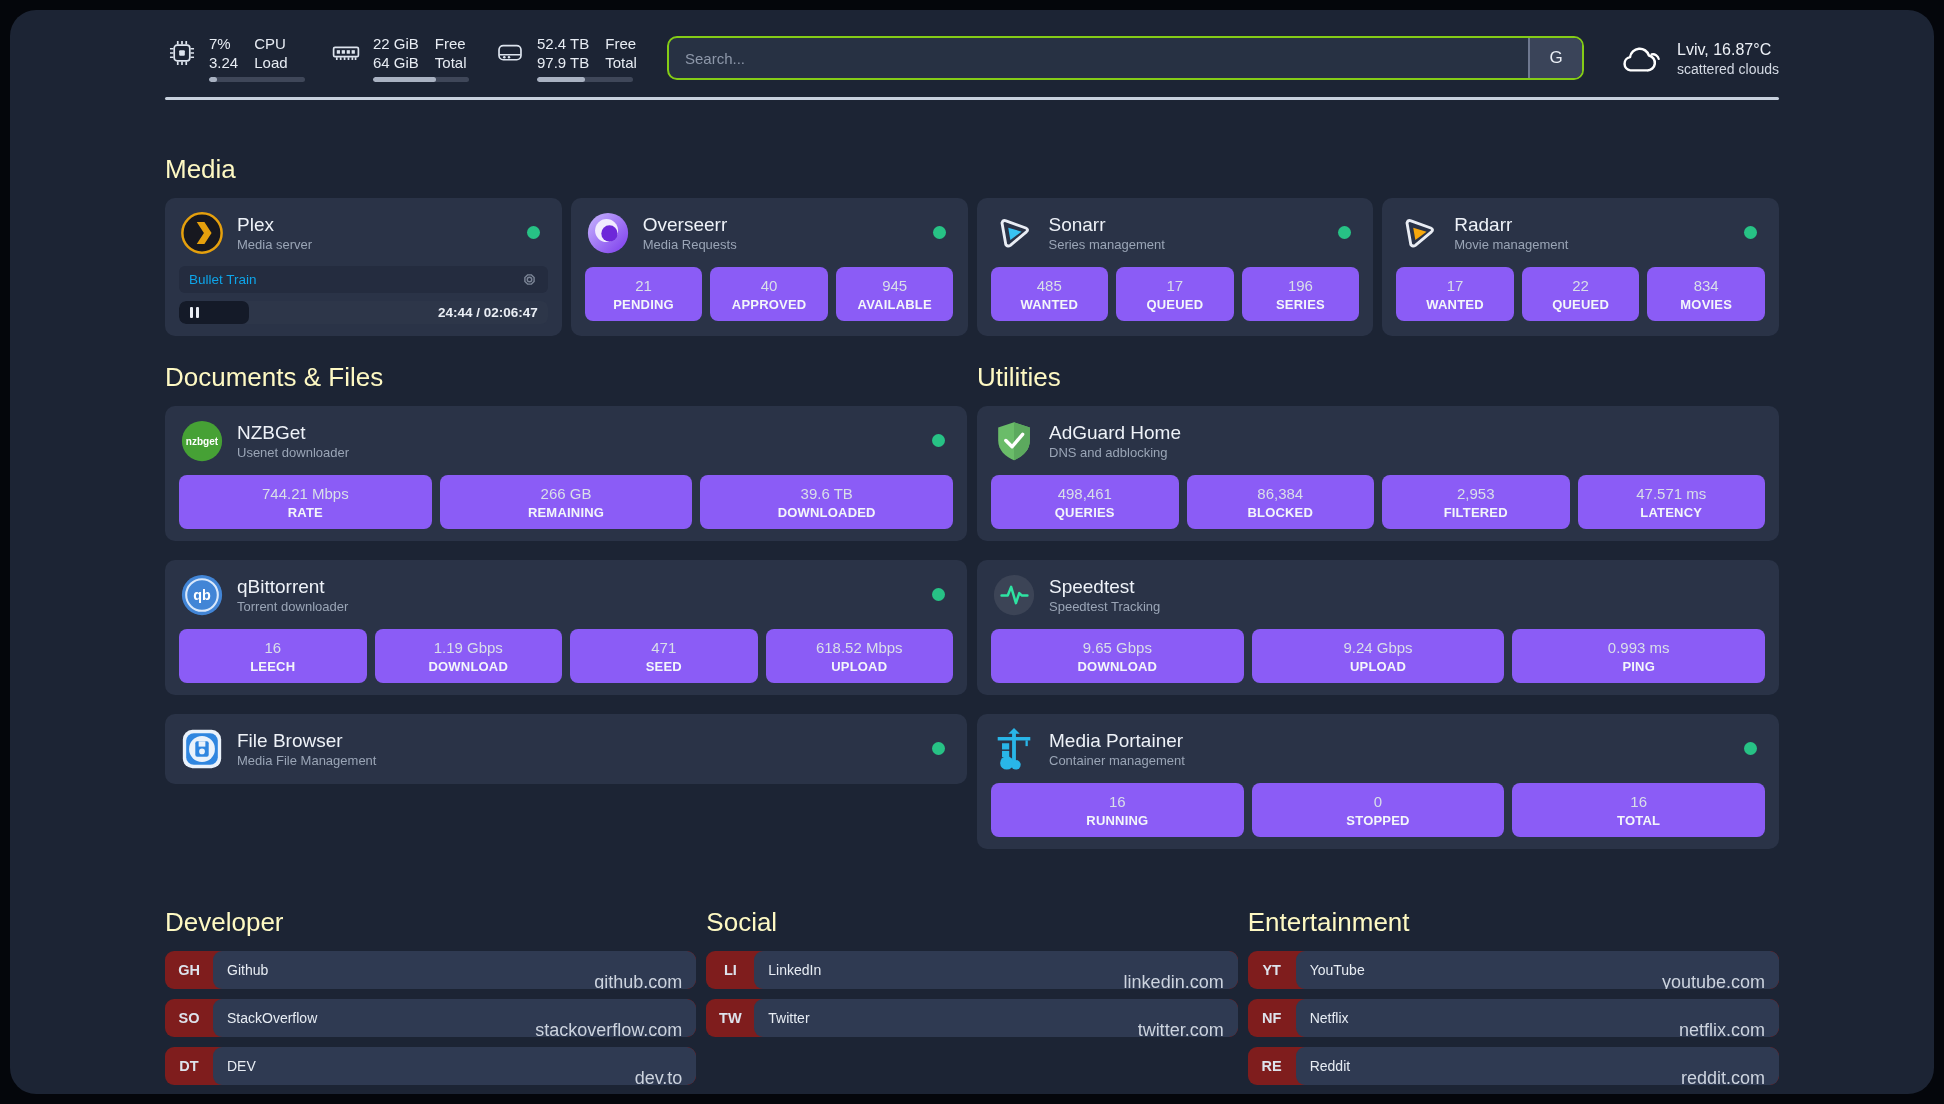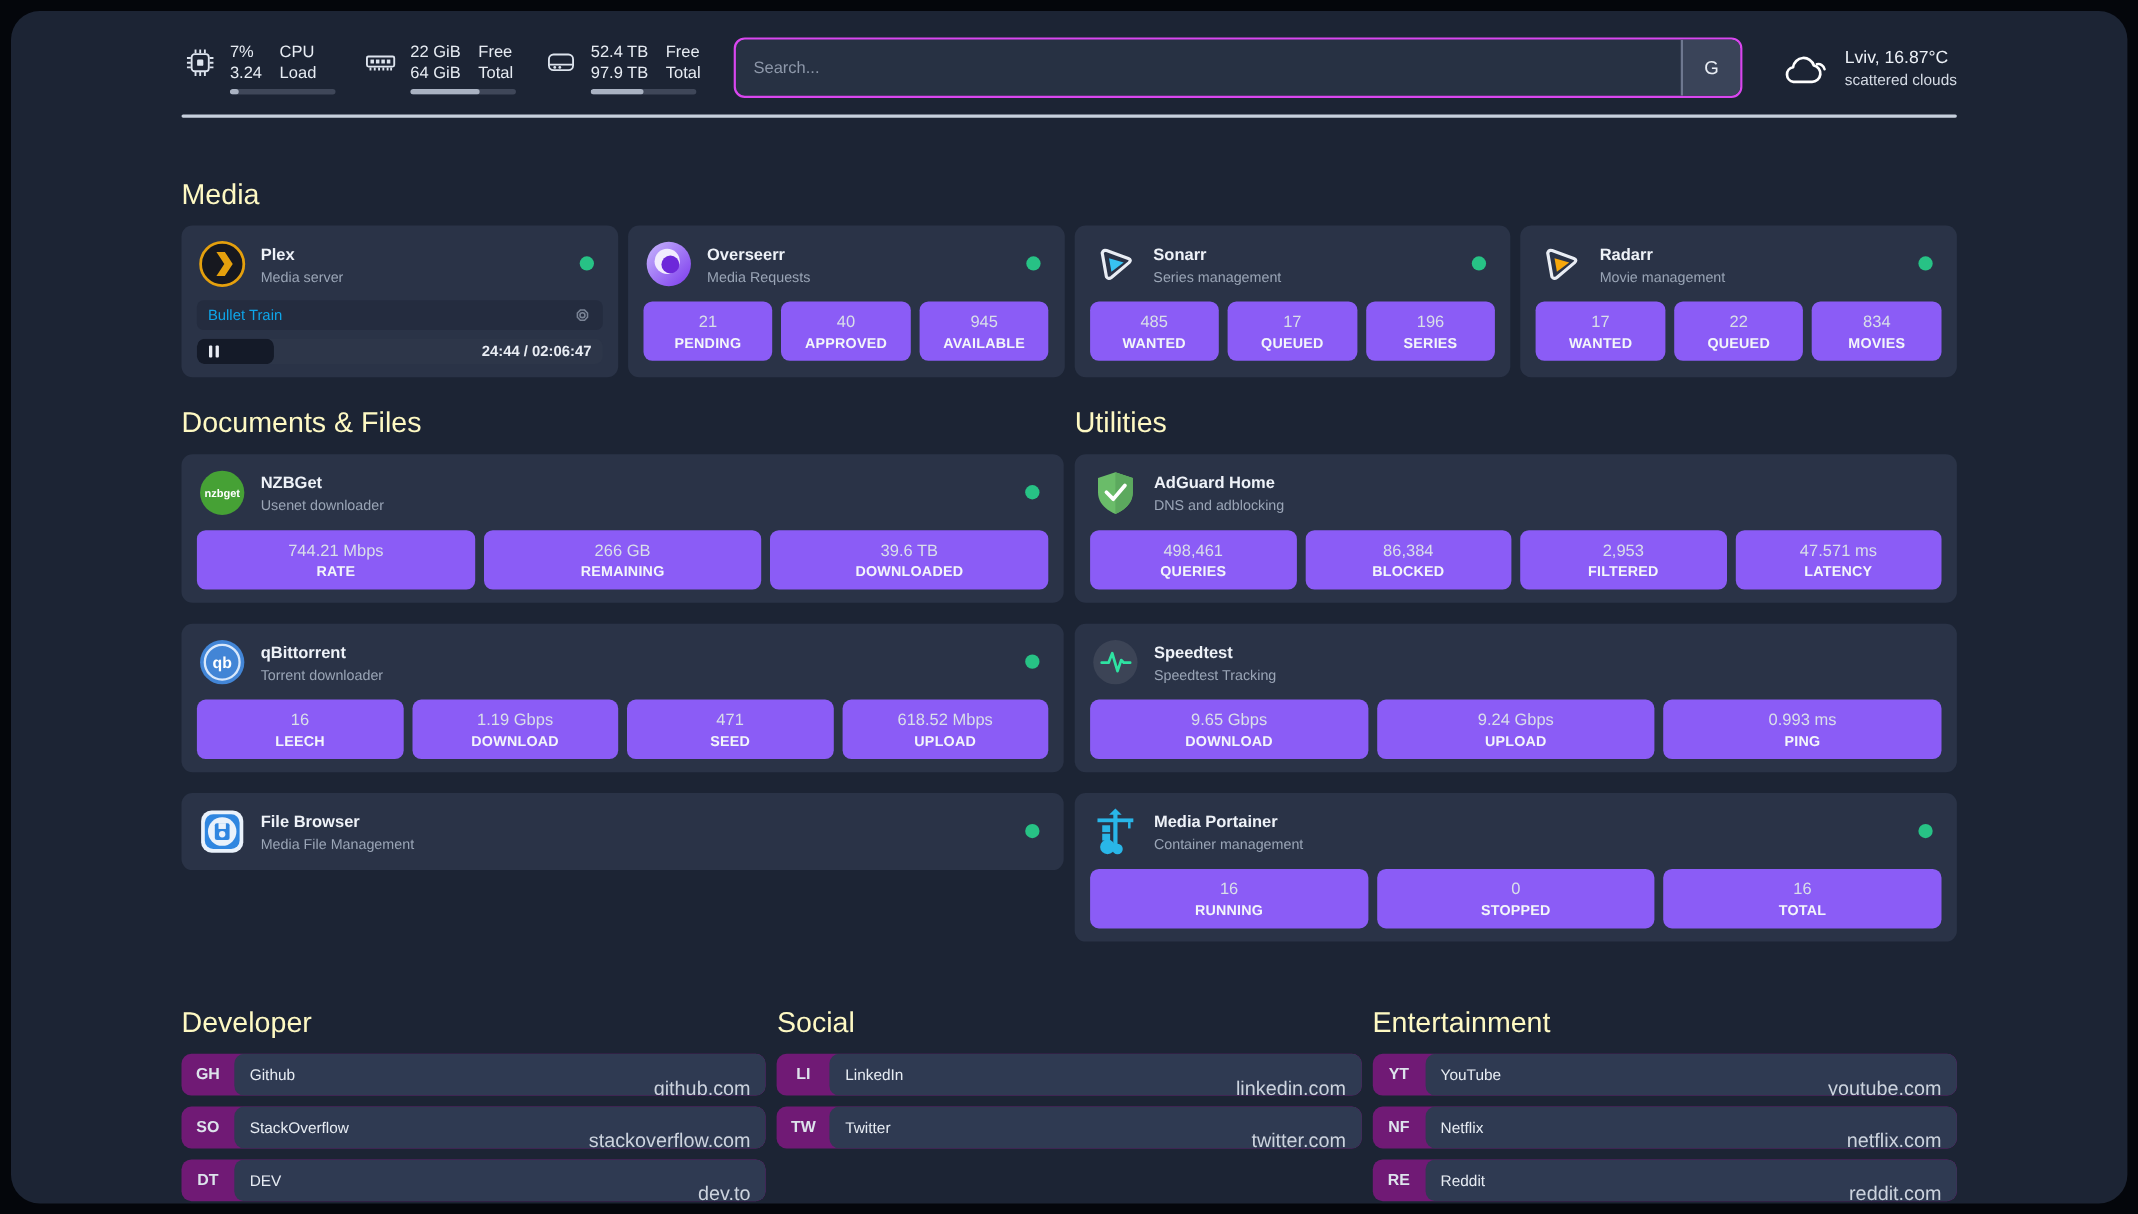--- a/index.html
+++ b/index.html
@@ -12,21 +12,21 @@
   .metrics { display:flex; gap:24px; }
   .metric { display:flex; flex-direction:column; }
   .metric-top { display:flex; align-items:center; gap:10px; }
   .metric-icon { width:34px; height:34px; flex:none; }
   .metric-icon svg { width:100%; height:100%; }
   .metric-cols { display:flex; gap:16px; }
   .metric-col { display:flex; flex-direction:column; font-size:15px; line-height:19px; color:#e7ecf3; }
   .metric-bar { margin-left:44px; margin-top:5px; width:96px; height:5px; border-radius:3px; background:#3f4759; overflow:hidden; }
   .metric-fill { height:100%; border-radius:3px; background:#a9b2c2; }
 
-  .searchbar { flex:1; margin-left:30px; margin-right:34px; height:55px; border:2px solid #d946ef; border-radius:10px; background:#273143; display:flex; overflow:hidden; }
+  .searchbar { flex:1; margin-left:30px; margin-right:34px; height:44px; border:2px solid #84cc16; border-radius:10px; background:#273143; display:flex; overflow:hidden; }
   .searchbar input { flex:1; height:100%; background:transparent; border:none; outline:none; padding:0 16px; font-size:15px; color:#d4dae4; font-family:inherit; }
   .searchbar input::placeholder { color:#8d97a9; }
   .search-go { width:54px; height:100%; background:#3a4459; border:none; border-left:2px solid #6e7890; color:#e9eef5; font-size:17px; cursor:pointer; display:flex; align-items:center; justify-content:center; font-family:inherit; }
 
   .weather { display:flex; align-items:center; gap:13px; flex:none; }
   .weather-icon { width:46px; height:40px; }
   .weather-icon svg { width:100%; height:100%; }
   .weather-line1 { font-size:16px; color:#edf1f7; line-height:21px; }
   .weather-line2 { font-size:14px; color:#d4dae4; line-height:18px; }
 
@@ -34,21 +34,21 @@
 
   
   .section-title { font-size:26px; font-weight:500; color:#fef9c3; }
   .media-block { margin-top:54px; }
   .media-grid { display:grid; grid-template-columns:repeat(4,1fr); gap:9px; margin-top:13px; }
 
   .card { background:#2a3347; border-radius:10px; padding:12px 14px; position:relative; min-height:68px; }
   .app-head { display:flex; align-items:center; gap:12px; }
   .app-icon { width:46px; height:46px; flex:none; }
   .app-icon svg { width:100%; height:100%; display:block; }
-  .app-name { font-size:15px; font-weight:700; color:#eef2f8; line-height:21px; }
+  .app-name { font-size:19px; font-weight:400; color:#eef2f8; line-height:21px; }
   .app-desc { font-size:13px; color:#9aa5b6; margin-top:2px; }
   .status-dot { position:absolute; top:28px; right:22px; width:13px; height:13px; border-radius:50%; background:#27c285; }
 
   .stat-row { display:flex; gap:8px; margin-top:11px; }
   .stat { flex:1; background:#8b5cf6; border-radius:8px; height:54px; display:flex; flex-direction:column; align-items:center; justify-content:center; gap:3px; }
   .stat-value { font-size:15px; color:#d9dfe9; }
   .stat-label { font-size:13px; font-weight:700; color:#f3f6fa; letter-spacing:.2px; }
 
   
   .session-title-bar { margin-top:10px; background:#242c3f; border-radius:6px; height:27px; display:flex; align-items:center; padding:0 10px; font-size:13.5px; color:#0ea5e9; }
@@ -60,21 +60,21 @@
   .pause-icon i { display:block; width:3px; height:11px; background:#e9edf4; border-radius:1px; }
   .session-time { margin-left:auto; padding-right:10px; font-size:13.5px; font-weight:700; color:#e9edf4; position:relative; }
 
   
   .cols { display:grid; grid-template-columns:1fr 1fr; gap:10px; margin-top:26px; }
   .col-stack { display:flex; flex-direction:column; gap:19px; margin-top:13px; }
 
   
   .bookmarks { display:grid; grid-template-columns:repeat(3,1fr); gap:10px; margin-top:58px; }
   .bm-list { display:flex; flex-direction:column; gap:10px; margin-top:13px; }
-  .bm-row { display:flex; align-items:stretch; background:#701a75; border-radius:9px; height:38px; overflow:hidden; cursor:pointer; }
+  .bm-row { display:flex; align-items:stretch; background:#7f1d1d; border-radius:9px; height:38px; overflow:hidden; cursor:pointer; }
   .bm-abbr { width:48px; display:flex; align-items:center; justify-content:center; font-size:14.5px; font-weight:600; color:#dde3ec; flex:none; }
   .bm-main { flex:1; background:#2f3a52; border-radius:9px; display:flex; align-items:center; padding:0 14px; }
   .bm-name { font-size:14px; color:#e7ecf3; }
   .bm-url { margin-left:auto; font-size:18px; color:#ccd3de;margin-top:24px; }
 </style>
 </head>
 <body>
 
 <div class="panel">
   <div class="content">

